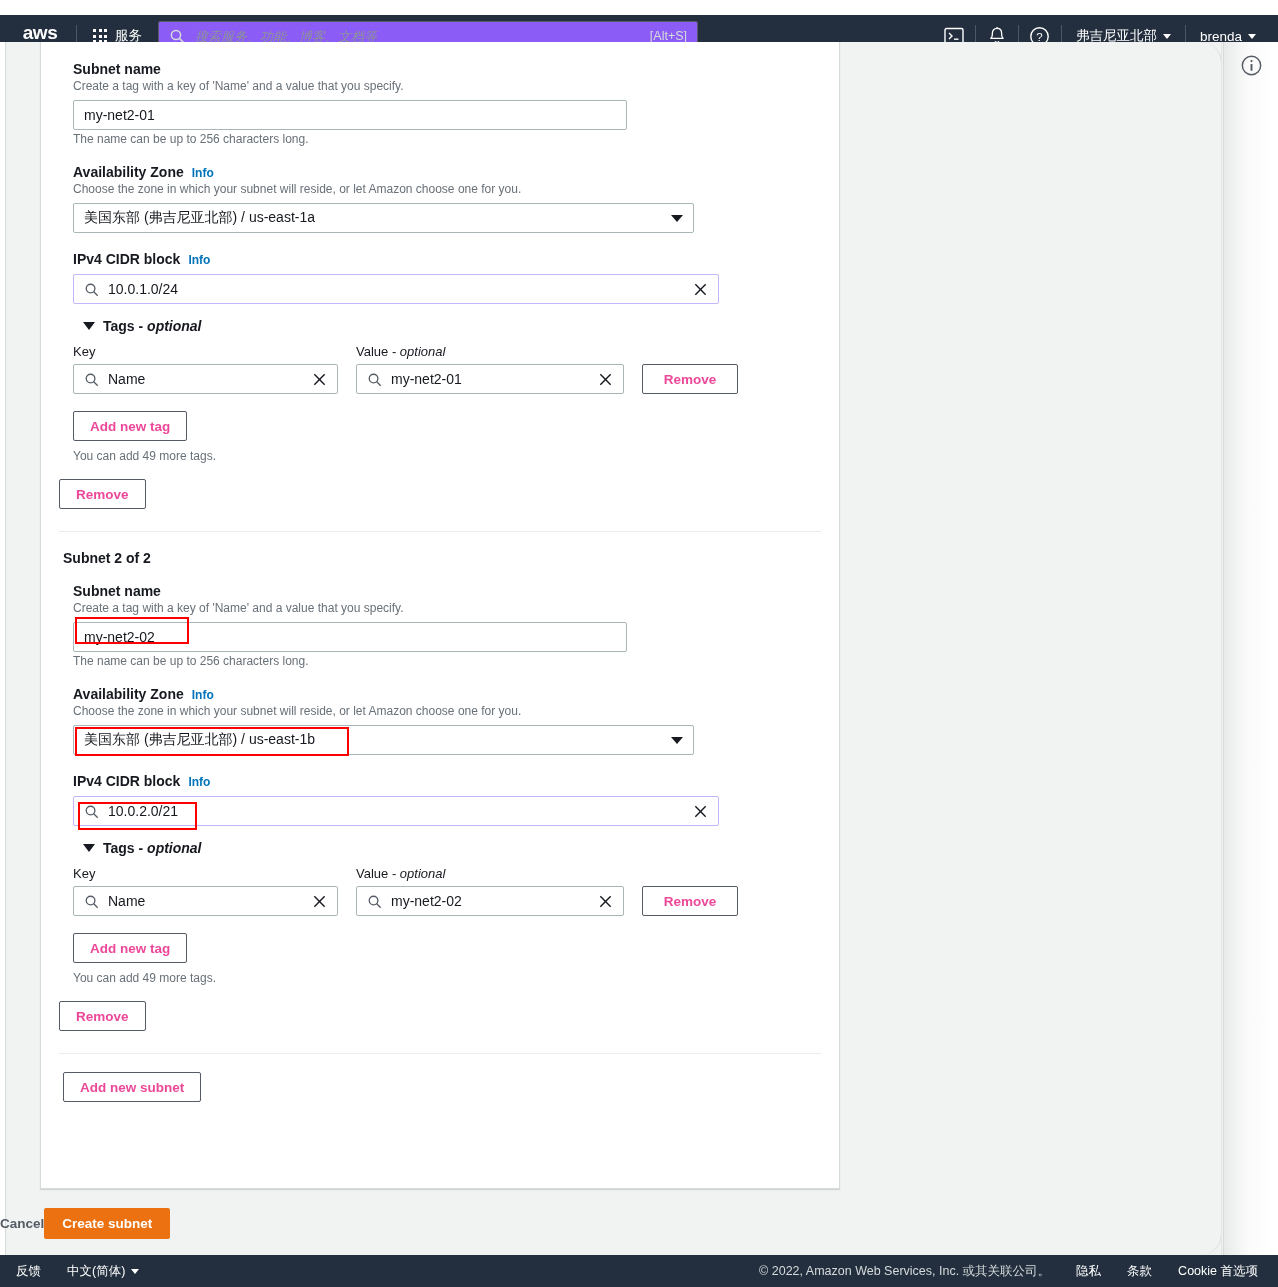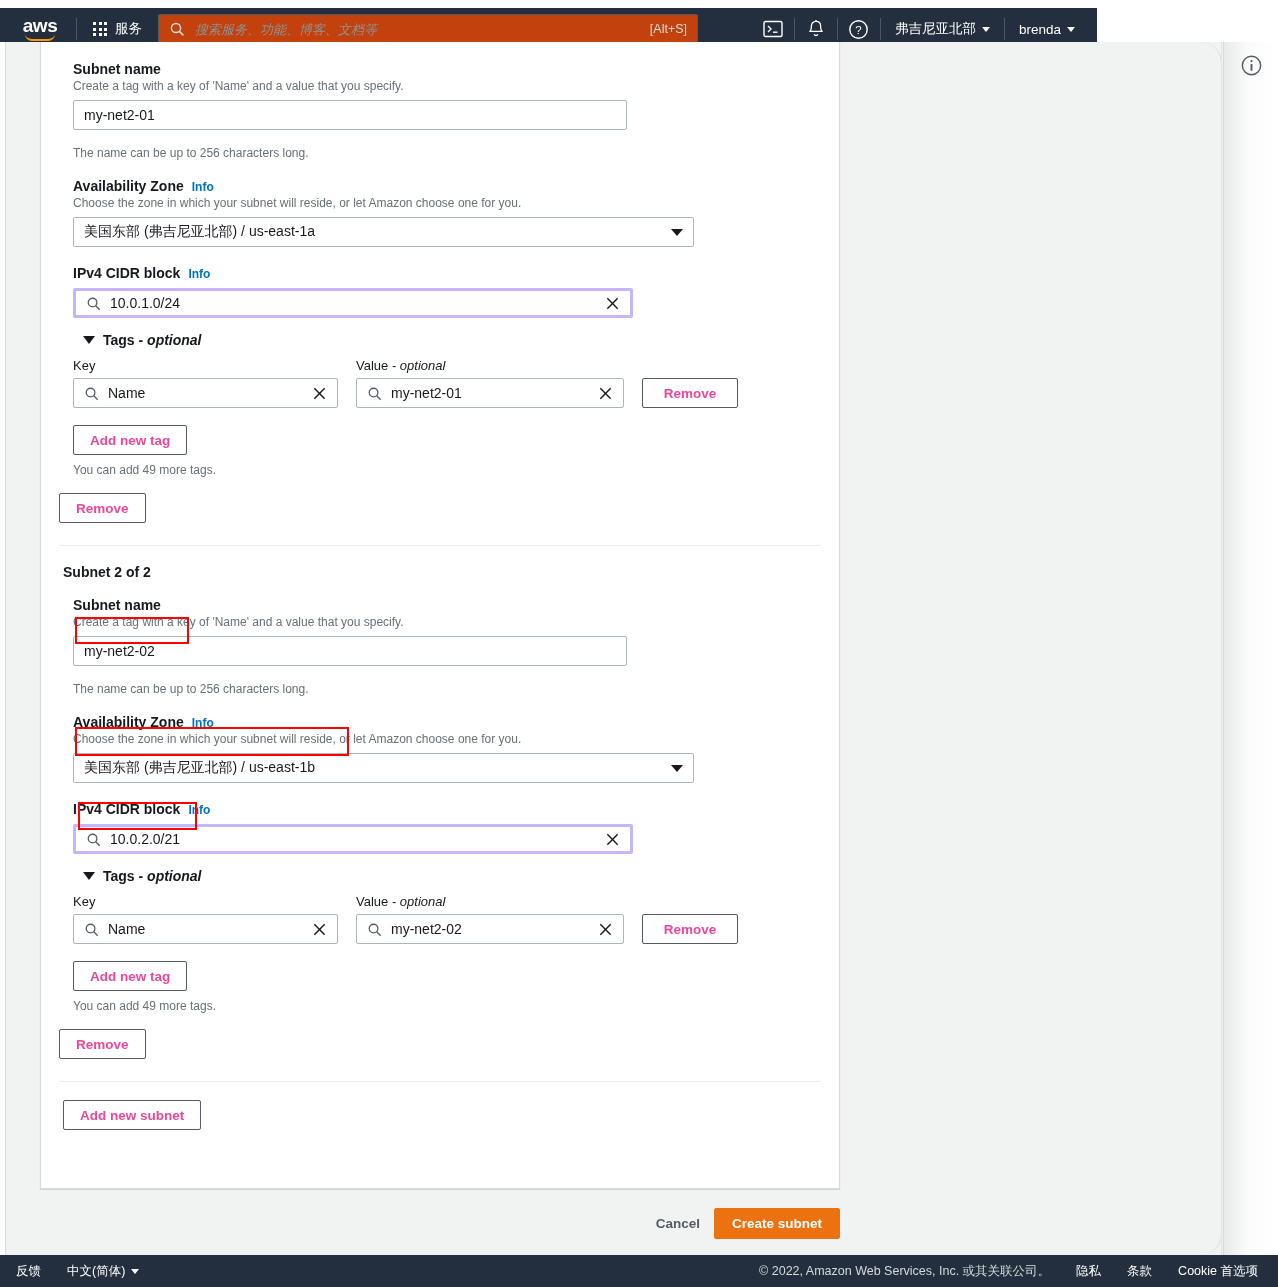--- a/index.html
+++ b/index.html
@@ -6,22 +6,22 @@
   html, body {
     margin: 0; padding: 0;
     width: 1278px; height: 1287px;
     overflow: hidden;
     background: #ffffff;
     font-family: "Liberation Sans", sans-serif;
   }
 
   
   .topnav {
-    position: absolute; top: 8px; left: 0;
-    width: 1097px; height: 42px;
+    position: absolute; top: 15px; left: 0;
+    width: 1278px; height: 42px;
     background: #232f3e;
     display: flex; align-items: center;
     color: #ffffff;
   }
   .aws-logo {
     width: 52px; margin-left: 14px;
     display: flex; flex-direction: column; align-items: center;
     cursor: pointer;
   }
   .aws-logo .wordmark {
@@ -40,21 +40,21 @@
     display: flex; align-items: center; gap: 8px;
     padding: 5px 6px; cursor: pointer; font-size: 13.5px;
   }
   .grid-icon {
     display: grid; grid-template-columns: repeat(3, 3px);
     grid-template-rows: repeat(3, 3px); gap: 2.5px;
   }
   .grid-icon i { background: #ffffff; width: 3px; height: 3px; display:block; }
   .searchbar {
     flex: 0 0 540px; margin-left: 10px;
-    height: 30px; background: #c2410c;
+    height: 30px; background: #8b5cf6;
     border: 1px solid #545b64;
     border-radius: 2px;
     display: flex; align-items: center; padding: 0 10px;
   }
   .searchbar .mag { width: 16px; height: 16px; flex: none; }
   .searchbar input {
     flex: 1; background: transparent; border: none; outline: none;
     color: #d5dbdb; font-size: 13px; font-style: italic;
     font-family: "Liberation Sans", sans-serif; margin-left: 8px;
   }
@@ -111,21 +111,21 @@
 
   .label {
     font-size: 14px; color: #16191f; font-weight: 700;
     margin-bottom: 1px; display: inline-block;
   }
   .label-row { display: flex; align-items: baseline; gap: 8px; }
   .info-link {
     font-size: 12px; color: #0073bb; font-weight: 700; cursor: pointer;
   }
   .desc { font-size: 12px; color: #687078; margin: 1px 0 7px 0; }
-  .hint { font-size: 12px; color: #687078; margin-top: 16px; }
+  .hint { font-size: 12px; color: #687078; margin-top: 2px; }
 
   .txtinput {
     width: 554px; height: 30px;
     border: 1px solid #aab7b8; border-radius: 2px;
     background: #fff; display: flex; align-items: center;
     padding: 0 10px; font-size: 14px; color: #16191f;
     position: relative;
   }
   .txtinput .val { flex: 1; }
   .select {
@@ -133,22 +133,22 @@
     border: 1px solid #aab7b8; border-radius: 2px;
     background: #fff; display: flex; align-items: center;
     padding: 0 10px; font-size: 14px; color: #16191f;
     cursor: pointer; justify-content: space-between;
   }
   .select .arrow {
     width: 0; height: 0; border-left: 6px solid transparent;
     border-right: 6px solid transparent; border-top: 7px solid #16191f;
   }
   .srch-input {
-    width: 560px; height: 30px;
-    border: 3px solid #c4b5fd; border-radius: 2px;
+    width: 646px; height: 30px;
+    border: 1px solid #c4b5fd; border-radius: 2px;
     background: #fff; display: flex; align-items: center;
     padding: 0 10px; font-size: 14px; color: #16191f; gap: 9px;
   }
   .srch-input .val { flex: 1; }
   .xclose { cursor: pointer; flex: none; }
 
   .tags-toggle {
     display: flex; align-items: center; gap: 8px;
     margin: 14px 0 10px 10px; cursor: pointer;
   }
@@ -183,22 +183,22 @@
   .btn-remove-tag { width: 96px; }
   .divider { height: 1px; background: #eaeded; }
 
   .subsection-title {
     font-size: 14px; font-weight: 700; color: #16191f;
   }
 
   
   .actionbar {
     position: absolute; left: 0; width: 1222px;
-    display: flex; align-items: center; justify-content: flex-end;
-    gap: 14px; padding-right: 382px;
+    display: flex; align-items: center; 
+    padding-right: 382px;
   }
   .link-cancel {
     font-size: 13.5px; font-weight: 700; color: #545b64; cursor: pointer;
   }
   .btn-primary {
     height: 31px; padding: 0 17px; border: 1px solid #ec7211;
     background: #ec7211; color: #ffffff; border-radius: 2px;
     font-size: 13.5px; font-weight: 700; cursor: pointer;
     display: inline-flex; align-items: center;
     font-family: "Liberation Sans", sans-serif;

